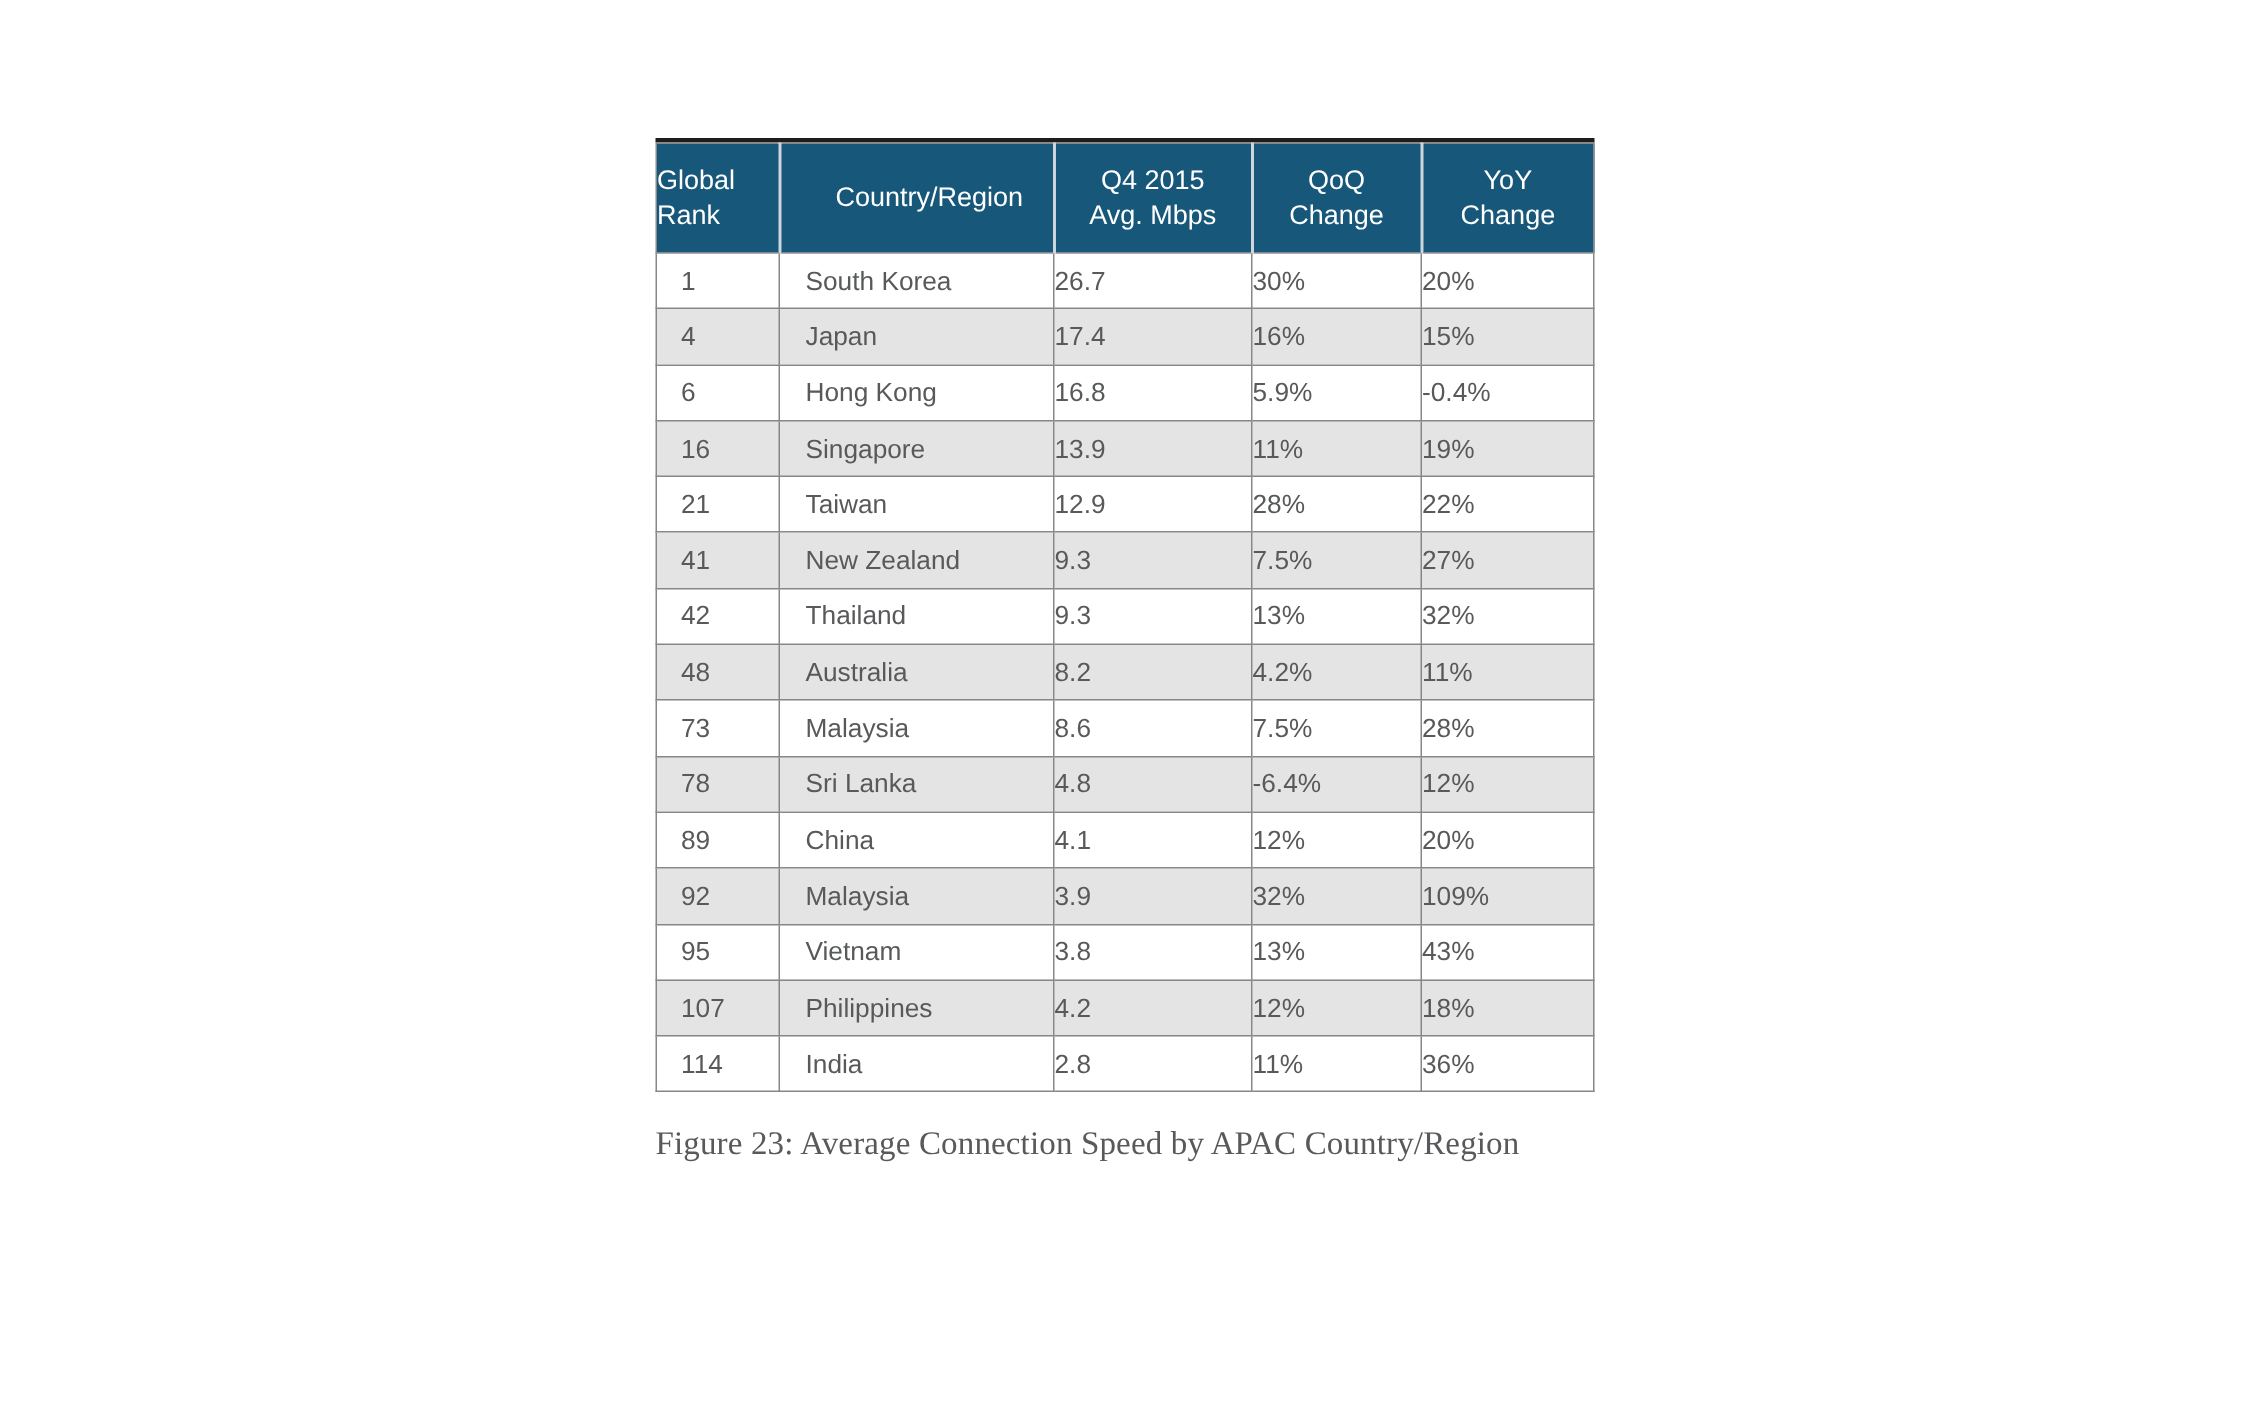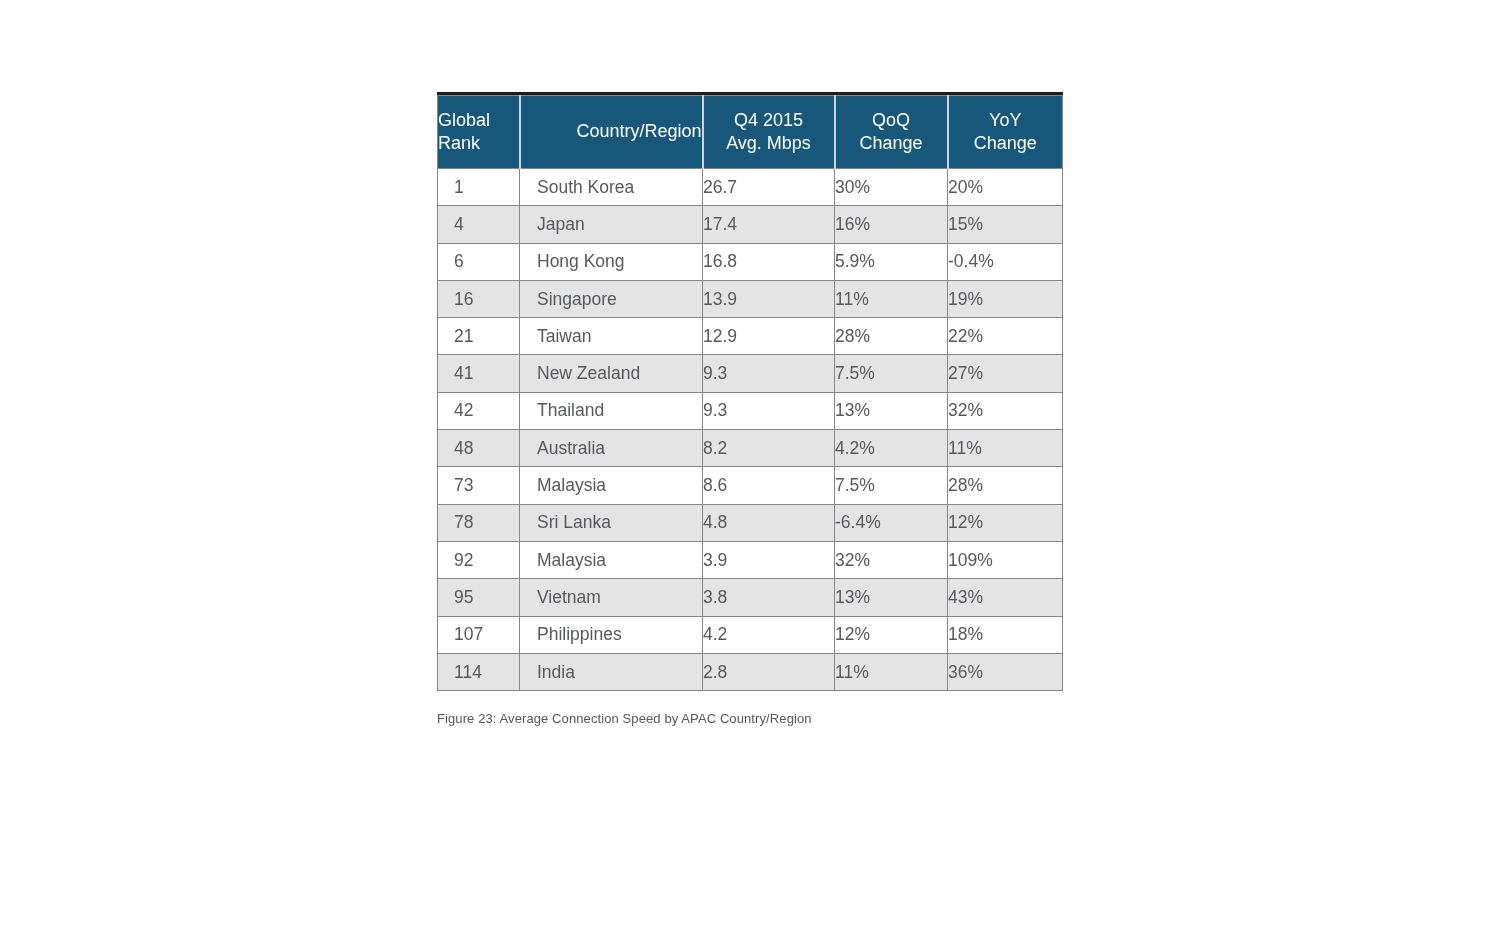--- a/index.html
+++ b/index.html
@@ -39,39 +39,40 @@
     white-space: pre-line;
     height: 72px;
     vertical-align: middle;
     text-align: center;
     padding: 0;
     border-left: 2px solid #cdd5da;
     border-bottom: 1px solid #85878a;
   }
   th:first-child { border-left: 1px solid #85878a; }
   th.h-left-rank    { text-align: left; }
-  th.h-left-country { text-align: right; padding-left: 17px; }
+  th.h-left-country { text-align: center; padding-left: 17px; }
   td {
     border: 1px solid #85878a;
     height: 36.3px;
     font-size: 17.5px;
     color: #58595b;
     background: #ffffff;
     padding: 0;
     vertical-align: middle;
   }
   tbody tr:nth-child(even) td { background: #e4e4e5; }
   td.c-rank    { text-align: left; padding-left: 16px; }
   td.c-country { text-align: left; padding-left: 17px; }
   td.c-num     { text-align: left; }
   .caption {
     margin-top: 16px;
-    font-size: 13px;
+    font-size: 22px;
     color: #58595b;
     letter-spacing: 0.1px;
+    font-family: Liberation Serif, serif;
   }
 </style>
 </head>
 <body>
 
 <div class="figure">
   <div class="table-wrap">
     <table>
       <colgroup>
         <col class="w-rank">
@@ -158,20 +159,27 @@
           <td class="c-num">28%</td>
         </tr>
         <tr>
           <td class="c-rank">78</td>
           <td class="c-country">Sri Lanka</td>
           <td class="c-num">4.8</td>
           <td class="c-num">-6.4%</td>
           <td class="c-num">12%</td>
         </tr>
         <tr>
+          <td class="c-rank">89</td>
+          <td class="c-country">China</td>
+          <td class="c-num">4.1</td>
+          <td class="c-num">12%</td>
+          <td class="c-num">20%</td>
+        </tr>
+        <tr>
           <td class="c-rank">92</td>
           <td class="c-country">Malaysia</td>
           <td class="c-num">3.9</td>
           <td class="c-num">32%</td>
           <td class="c-num">109%</td>
         </tr>
         <tr>
           <td class="c-rank">95</td>
           <td class="c-country">Vietnam</td>
           <td class="c-num">3.8</td>

